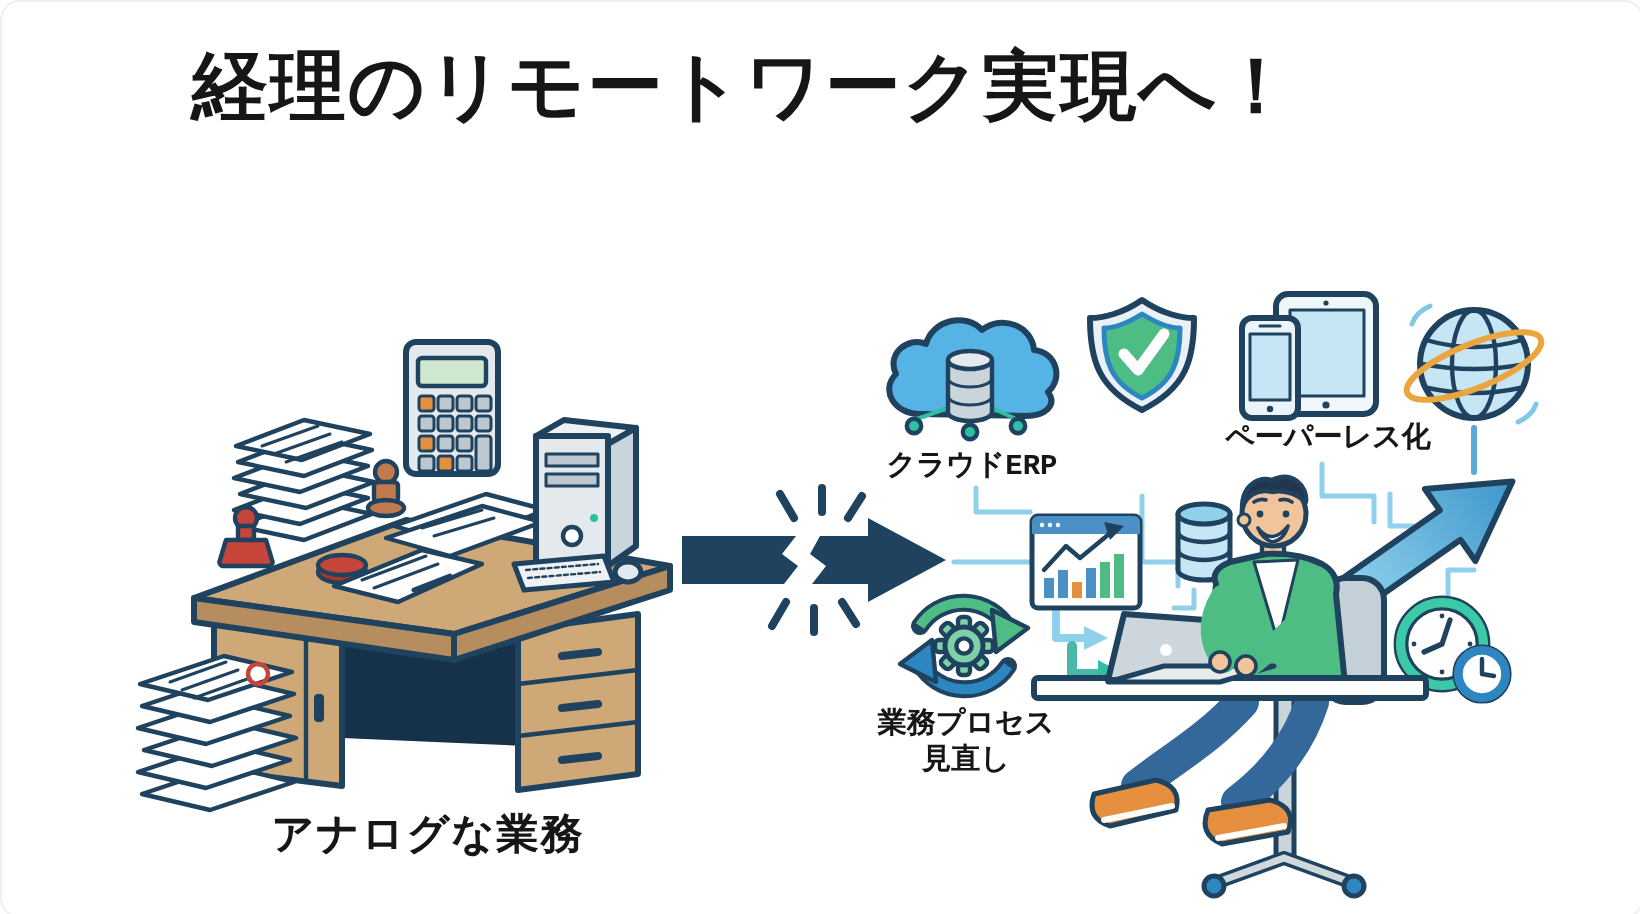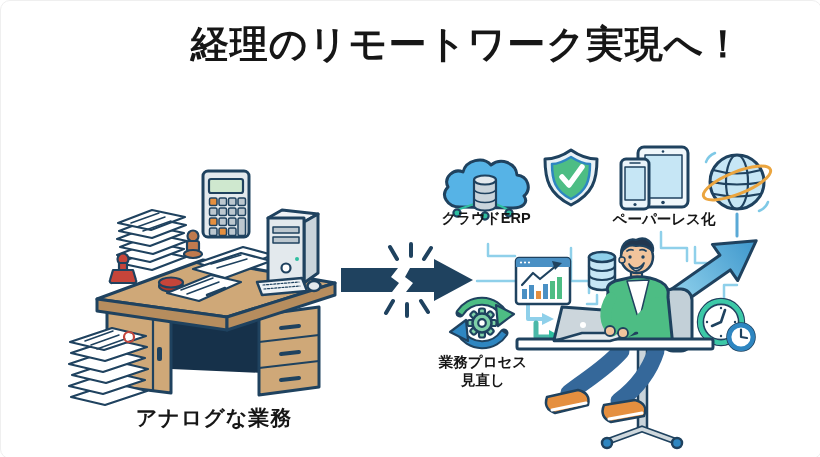--- a/index.html
+++ b/index.html
@@ -1,19 +1,19 @@
 <!DOCTYPE html>
 <html style="--ink: #161616; --navy: #1f425f; --tan: #cfa878; --tan-dark: #b68d5e; --red: #c6453a; --orange: #e58f3f; --orange-ring: #eba53f; --blue: #2e86c1; --cloud-blue: #56b3e6; --light-blue: #8fd0ea; --pale-blue: #c6e6f5; --green: #4dbd84; --teal: #2fbfa0; --skin: #f2c49c; --jeans: #35689a; --hair: #22374f;"><head>
 <meta charset="utf-8">
 <style>
   html,body{margin:0;padding:0;background:#fff;}
   .canvas{position:relative;width:820px;height:457px;background:#fff;overflow:hidden;
           border:1px solid #efefef;border-radius:10px;
           font-family:"Liberation Sans",sans-serif;}
-  .title{position:absolute;top:20px;left:0;width:742px;text-align:right;
+  .title{position:absolute;top:20px;left:0;width:742px;text-align:center;
          font-weight:700;font-size:38px;line-height:1.26;letter-spacing:1px;color:var(--ink);}
   .art{position:absolute;left:0;top:0;}
   .lbl{position:absolute;text-align:center;font-weight:700;font-size:14.5px;line-height:1.25;
        color:var(--ink);white-space:pre-line;}
   .lbl-analog{font-size:21px;letter-spacing:1px;}
   
   .sN{stroke:var(--navy);stroke-linejoin:round;stroke-linecap:round}
   .w1{stroke-width:1.5}.w2{stroke-width:2.2}.w25{stroke-width:2.5}.w3{stroke-width:3}
   .w4{stroke-width:4}.w5{stroke-width:5}.w9{stroke-width:9}
   .fW{fill:#fff}.fNone{fill:none}.fNavy{fill:var(--navy)}.fShadow{fill:#16314a}
@@ -311,17 +311,17 @@
         <circle class="fSkin sN" stroke-width="1.8" cx="609" cy="330" r="5"></circle>
       </g>
     </g>
   </svg>
 
   <div class="title">
     <div>経理のリモートワーク実現へ！</div>
   </div>
 
   <div class="lbl lbl-analog" style="left:118px;top:404px;width:190px;">アナログな業務</div>
-  <div class="lbl" style="left:435px;top:208px;width:100px;">クラウドERP</div>
+  <div class="lbl" style="left:435px;top:224px;width:100px;font-family:Liberation Mono, monospace;">クラウドERP</div>
   <div class="lbl" style="left:432px;top:352px;width:100px;">業務プロセス
 見直し</div>
   <div class="lbl" style="left:611px;top:209px;width:104px;">ペーパーレス化</div>
 </div>
 
 </body></html>

